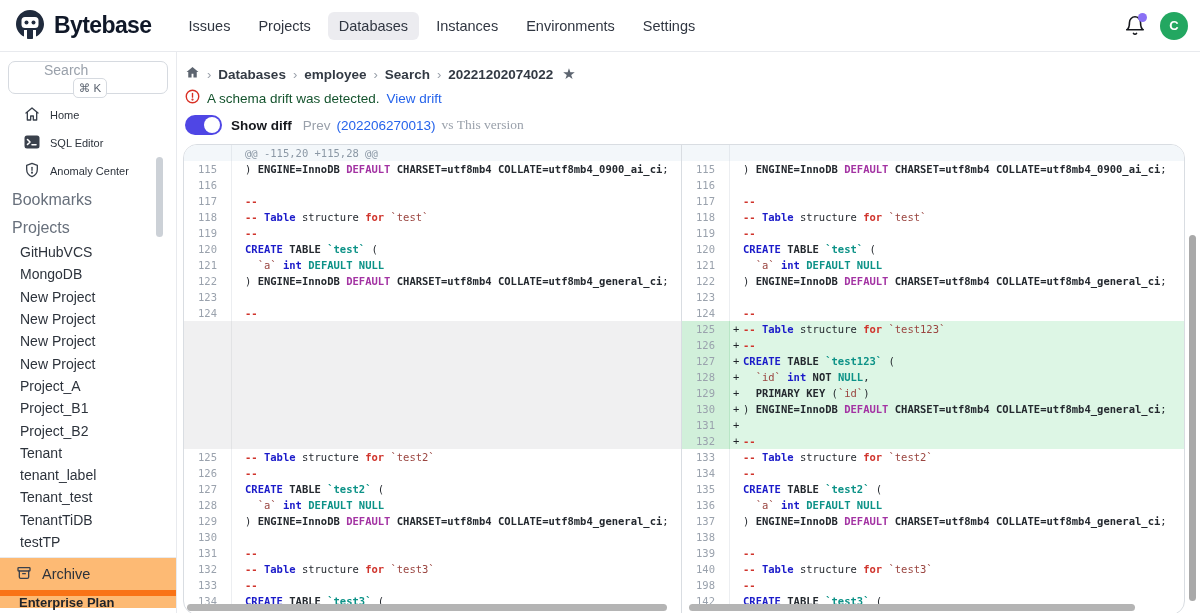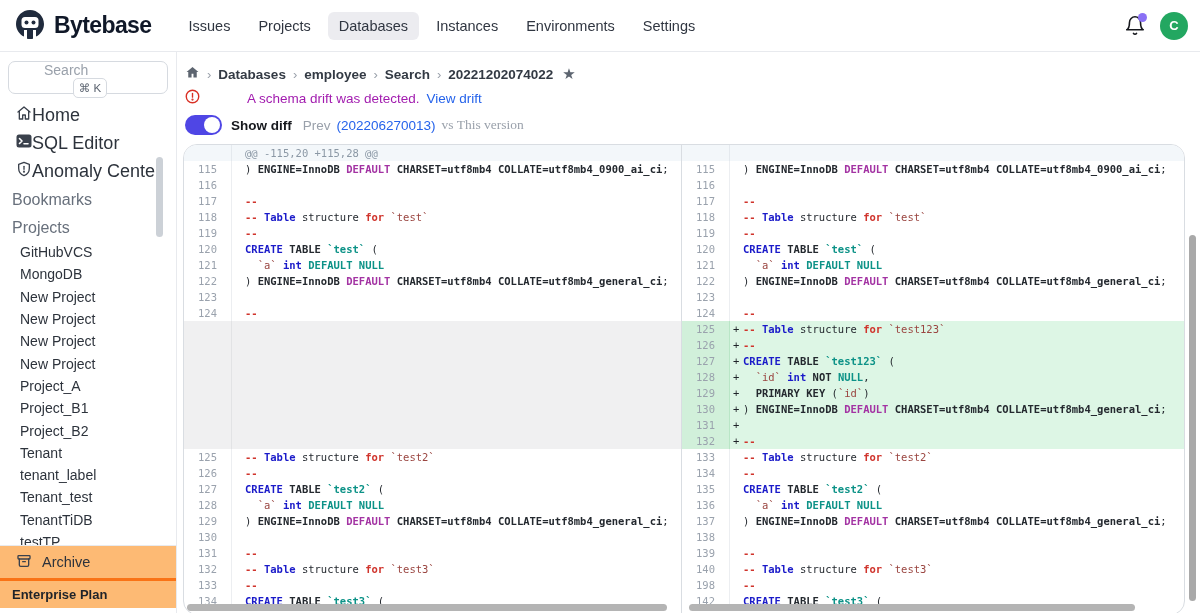--- a/index.html
+++ b/index.html
@@ -22,40 +22,40 @@
   
   .shell { display:flex; height:568px; }
   aside { width:177px; border-right:1px solid #e8eaee; position:relative; background:#fff; flex:none; }
 
   .search-wrap { padding:9px 8px 7px 8px; }
   .search-box { height:33px; border:1px solid #d6dae0; border-radius:7px; display:flex; align-items:center; padding:0 5px 0 9px;flex-direction:column; }
   .search-box input { border:none; outline:none; width:92px; font-size:14px; color:#3b414b; background:transparent; font-family:"Liberation Sans",sans-serif; }
   .search-box input::placeholder { color:#9aa1ab; }
   .kbd { border:1px solid #d6dae0; border-radius:5px; font-size:11.5px; color:#5c6470; padding:2px 5px; background:#fff; white-space:nowrap; }
 
-  .snav-item { height:28px; display:flex; align-items:center; padding-left:16px; font-size:18px; color:#2d333c; cursor:pointer; }
+  .snav-item { height:28px; display:flex; align-items:center; gap:10px; padding-left:24px; font-size:11px; color:#2d333c; cursor:pointer; }
   .snav-item svg { flex:none; }
   .section-label { height:26px; display:flex; align-items:center; padding-left:12px; font-size:16px; color:#68707c; margin-top:2px; }
   .proj-item { height:22.3px; display:flex; align-items:center; padding-left:20px; font-size:14px; color:#2d333c; cursor:pointer; }
 
   .side-scroll-thumb { position:absolute; right:13px; top:105px; width:7px; height:80px; border-radius:4px; background:#ccd1d7; }
 
   .side-bottom { position:absolute; left:0; right:0; bottom:12px; background:#fdba74; }
   .archive-row { height:33px; border-top:1px solid #e8eaee; display:flex; align-items:center; gap:10px; padding-left:16px; font-size:14.5px; color:#2d333c; cursor:pointer; }
-  .plan-row { height:30px; border-top:3px solid #f97316; display:flex; align-items:center; padding-left:12px; font-size:13px; font-weight:700; color:#1f2329; }
+  .plan-row { height:18px; border-top:6px solid #f97316; display:flex; align-items:center; padding-left:19px; font-size:13px; font-weight:700; color:#1f2329; }
 
   
   main { flex:1; position:relative; padding:0 0 0 6px; }
   .crumb-row { height:26px; margin-top:9px; display:flex; align-items:center; gap:7px; padding-left:2px; }
   .crumb-sep { color:#9aa1ab; font-size:13px; }
   .crumb-item { font-size:13.5px; font-weight:700; color:#333a44; cursor:pointer; }
   .star { color:#5d6570; font-size:15px; margin-left:2px; cursor:pointer; }
 
   .drift-row { height:22px; display:flex; align-items:center; gap:7px; padding-left:2px; }
-  .drift-text { font-size:13.5px; color:#a21caf;margin-left:40px; }
+  .drift-text { font-size:13.5px; color:#14532d; }
   .link { color:var(--link-blue); font-size:13.5px; cursor:pointer; }
 
   .ctrl-row { height:26px; margin-top:3px; display:flex; align-items:center; gap:9px; padding-left:2px; font-size:13.5px; }
   .toggle { width:37px; height:20px; border-radius:10px; background:var(--accent); position:relative; cursor:pointer; flex:none; }
   .toggle-knob { position:absolute; top:2px; right:2px; width:16px; height:16px; border-radius:50%; background:#fff; }
   .ctrl-bold { font-weight:700; color:#16181d; }
   .ctrl-dim { color:#9aa1ab; }
 
   
   .diff-panel { margin-top:6px; margin-left:0; width:1002px; height:471px; border:1px solid #d9dde2; border-radius:14px;

